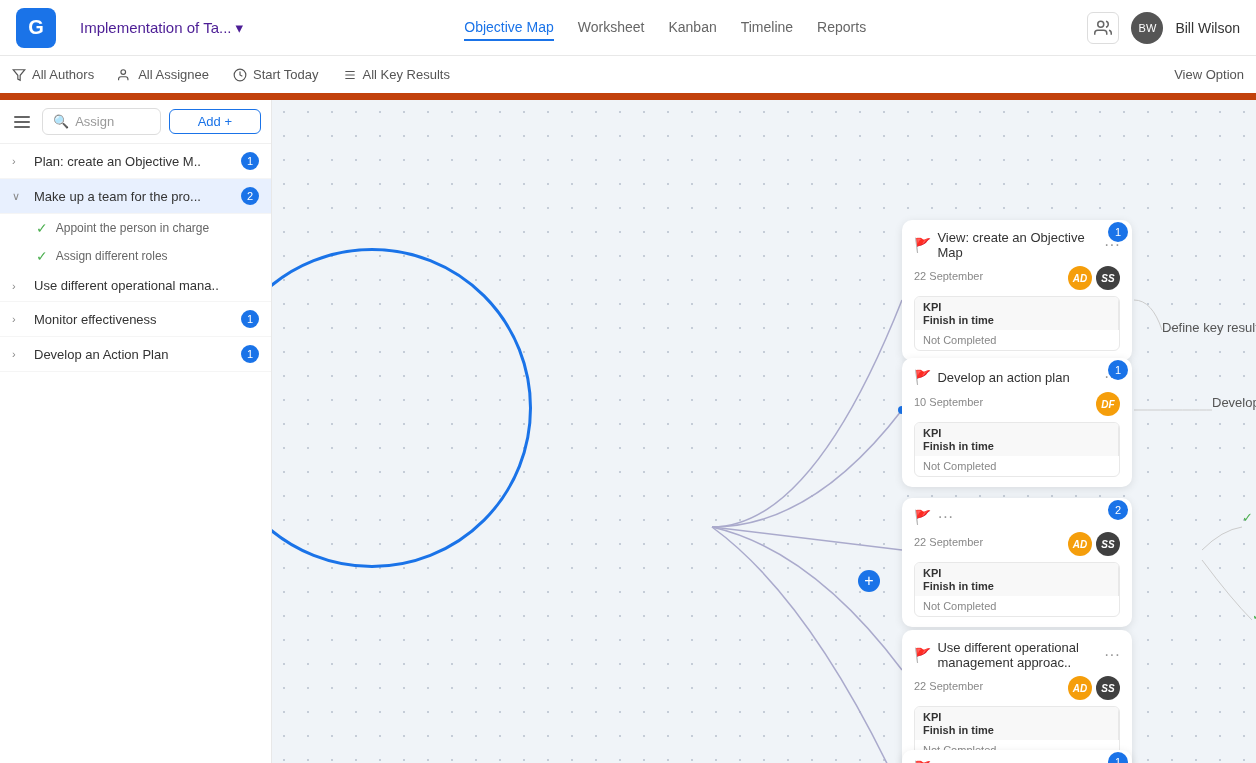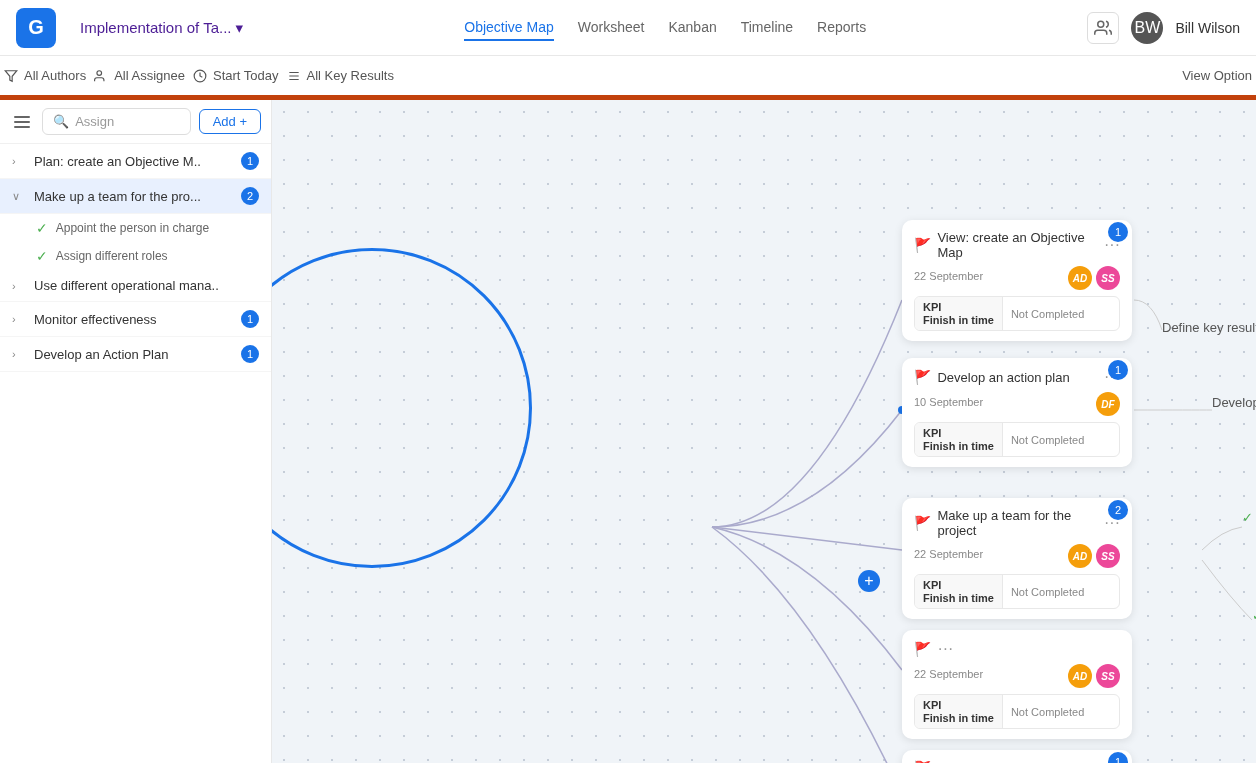--- a/index.html
+++ b/index.html
@@ -24,29 +24,29 @@
       font-size: 14px; color: #666; cursor: pointer; padding: 4px 0; text-decoration: none;
     }
     .nav-link.active { color: #1a73e8; border-bottom: 2px solid #1a73e8; }
     .nav-right { display: flex; align-items: center; gap: 12px; margin-left: auto; }
     .people-icon-btn {
       width: 32px; height: 32px; border: 1px solid #ddd; border-radius: 6px;
       display: flex; align-items: center; justify-content: center; cursor: pointer; background: #fff;
     }
     .avatar {
       width: 32px; height: 32px; border-radius: 50%; background: #555;
-      display: flex; align-items: center; justify-content: center; color: #fff; font-size: 16px;
+      display: flex; align-items: center; justify-content: center; color: #fff; font-size: 11px;
     }
     .user-name { font-size: 14px; color: #333; font-weight: 500; }
 
     
     .filter-bar {
       display: flex; align-items: center; height: 44px;
-      background: #fff; border-bottom: 5px solid #c2410c;
-      padding: 0 4px; gap: 8px;
+      background: #fff; border-bottom: 7px solid #c2410c;
+      padding: 0 12px; gap: 24px;
     }
     .filter-item {
       display: flex; align-items: center; gap: 6px;
       font-size: 13px; color: #555; cursor: pointer;
     }
     .filter-item svg { width: 14px; height: 14px; }
     .view-option { margin-left: auto; font-size: 13px; color: #555; cursor: pointer; }
 
     
     .main-layout { display: flex; height: calc(763px - 100px); }
@@ -62,21 +62,21 @@
     }
     .hamburger { display: flex; flex-direction: column; gap: 3px; cursor: pointer; padding: 4px; }
     .hamburger span { display: block; width: 16px; height: 2px; background: #666; border-radius: 1px; }
     .search-box {
       flex: 1; border: 1px solid #ddd; border-radius: 6px;
       padding: 5px 10px; font-size: 13px; color: #999; display: flex; align-items: center; gap: 6px;
     }
     .search-box-icon { color: #aaa; font-size: 13px; }
     .add-btn {
       border: 1px solid #1a73e8; color: #1a73e8; background: #fff;
-      border-radius: 6px; padding: 4px 13px; font-size: 13px; cursor: pointer;
+      border-radius: 6px; padding: 4px 28px; font-size: 13px; cursor: pointer;
     }
 
     
     .sidebar-item {
       padding: 8px 12px; cursor: pointer; display: flex; align-items: center; gap: 8px;
       font-size: 13px; color: #333; border-bottom: 1px solid #f5f5f5;
     }
     .sidebar-item.active { background: #e8f0fe; }
     .sidebar-item-chevron { color: #888; font-size: 11px; width: 14px; }
     .sidebar-item-text { flex: 1; font-size: 13px; }
@@ -126,31 +126,32 @@
     .obj-title { font-size: 13px; font-weight: 500; color: #333; flex: 1; }
     .obj-menu { color: #999; font-size: 16px; cursor: pointer; }
     .obj-date { font-size: 11px; color: #888; margin-bottom: 8px; }
     .obj-avatars { display: flex; gap: 4px; margin-left: auto; font-style: italic; }
     .obj-avatar {
       width: 24px; height: 24px; border-radius: 50%;
       display: flex; align-items: center; justify-content: center;
       font-size: 10px; font-weight: 600; color: #fff;
     }
     .obj-avatar.ad { background: #f59e0b; }
-    .obj-avatar.ss { background: #ec4899; }
+    .obj-avatar.ss { background: #404040; }
     .obj-avatar.df { background: #f59e0b; }
     .obj-date-row { display: flex; align-items: flex-end; justify-content: space-between; margin-bottom: 6px; }
     .obj-badge-num {
       width: 20px; height: 20px; border-radius: 50%; background: #1a73e8;
       color: #fff; font-size: 11px; display: flex; align-items: center; justify-content: center;
       position: absolute; top: -8px; right: -8px;
     }
     .obj-kpi-row {
       display: flex; border: 1px solid #e8e8e8; border-radius: 6px; overflow: hidden;
       font-size: 11px;
+      flex-direction: column;
     }
     .obj-kpi-label {
       padding: 4px 8px; background: #f8f8f8; color: #666; border-right: 1px solid #e8e8e8;
       display: flex; flex-direction: column; gap: 1px;
     }
     .obj-kpi-label span { font-weight: 600; color: #333; }
     .obj-kpi-status { padding: 4px 8px; color: #888; display: flex; align-items: center; }
 
     
     .annotation {
@@ -365,21 +366,20 @@
           <div class="obj-kpi-status">Not Completed</div>
         </div>
       </div>
     </div>
 
     <div class="obj-card" style="top:398px; left:630px;">
       <div style="position:relative;">
         <div class="obj-badge-num">2</div>
         <div class="obj-card-header">
           <span class="obj-flag purple">🚩</span>
-          <span class="obj-title">Make up a team for the project</span>
           <span class="obj-menu">···</span>
         </div>
         <div class="obj-date-row">
           <span class="obj-date">22 September</span>
           <div class="obj-avatars">
             <div class="obj-avatar ad">AD</div>
             <div class="obj-avatar ss">SS</div>
           </div>
         </div>
         <div class="obj-kpi-row">
@@ -389,20 +389,21 @@
           </div>
           <div class="obj-kpi-status">Not Completed</div>
         </div>
       </div>
     </div>
 
     <div class="obj-card" style="top:530px; left:630px;">
       <div style="position:relative;">
         <div class="obj-card-header">
           <span class="obj-flag purple">🚩</span>
+          <span class="obj-title">Use different operational management approac..</span>
           <span class="obj-menu">···</span>
         </div>
         <div class="obj-date-row">
           <span class="obj-date">22 September</span>
           <div class="obj-avatars">
             <div class="obj-avatar ad">AD</div>
             <div class="obj-avatar ss">SS</div>
           </div>
         </div>
         <div class="obj-kpi-row">

